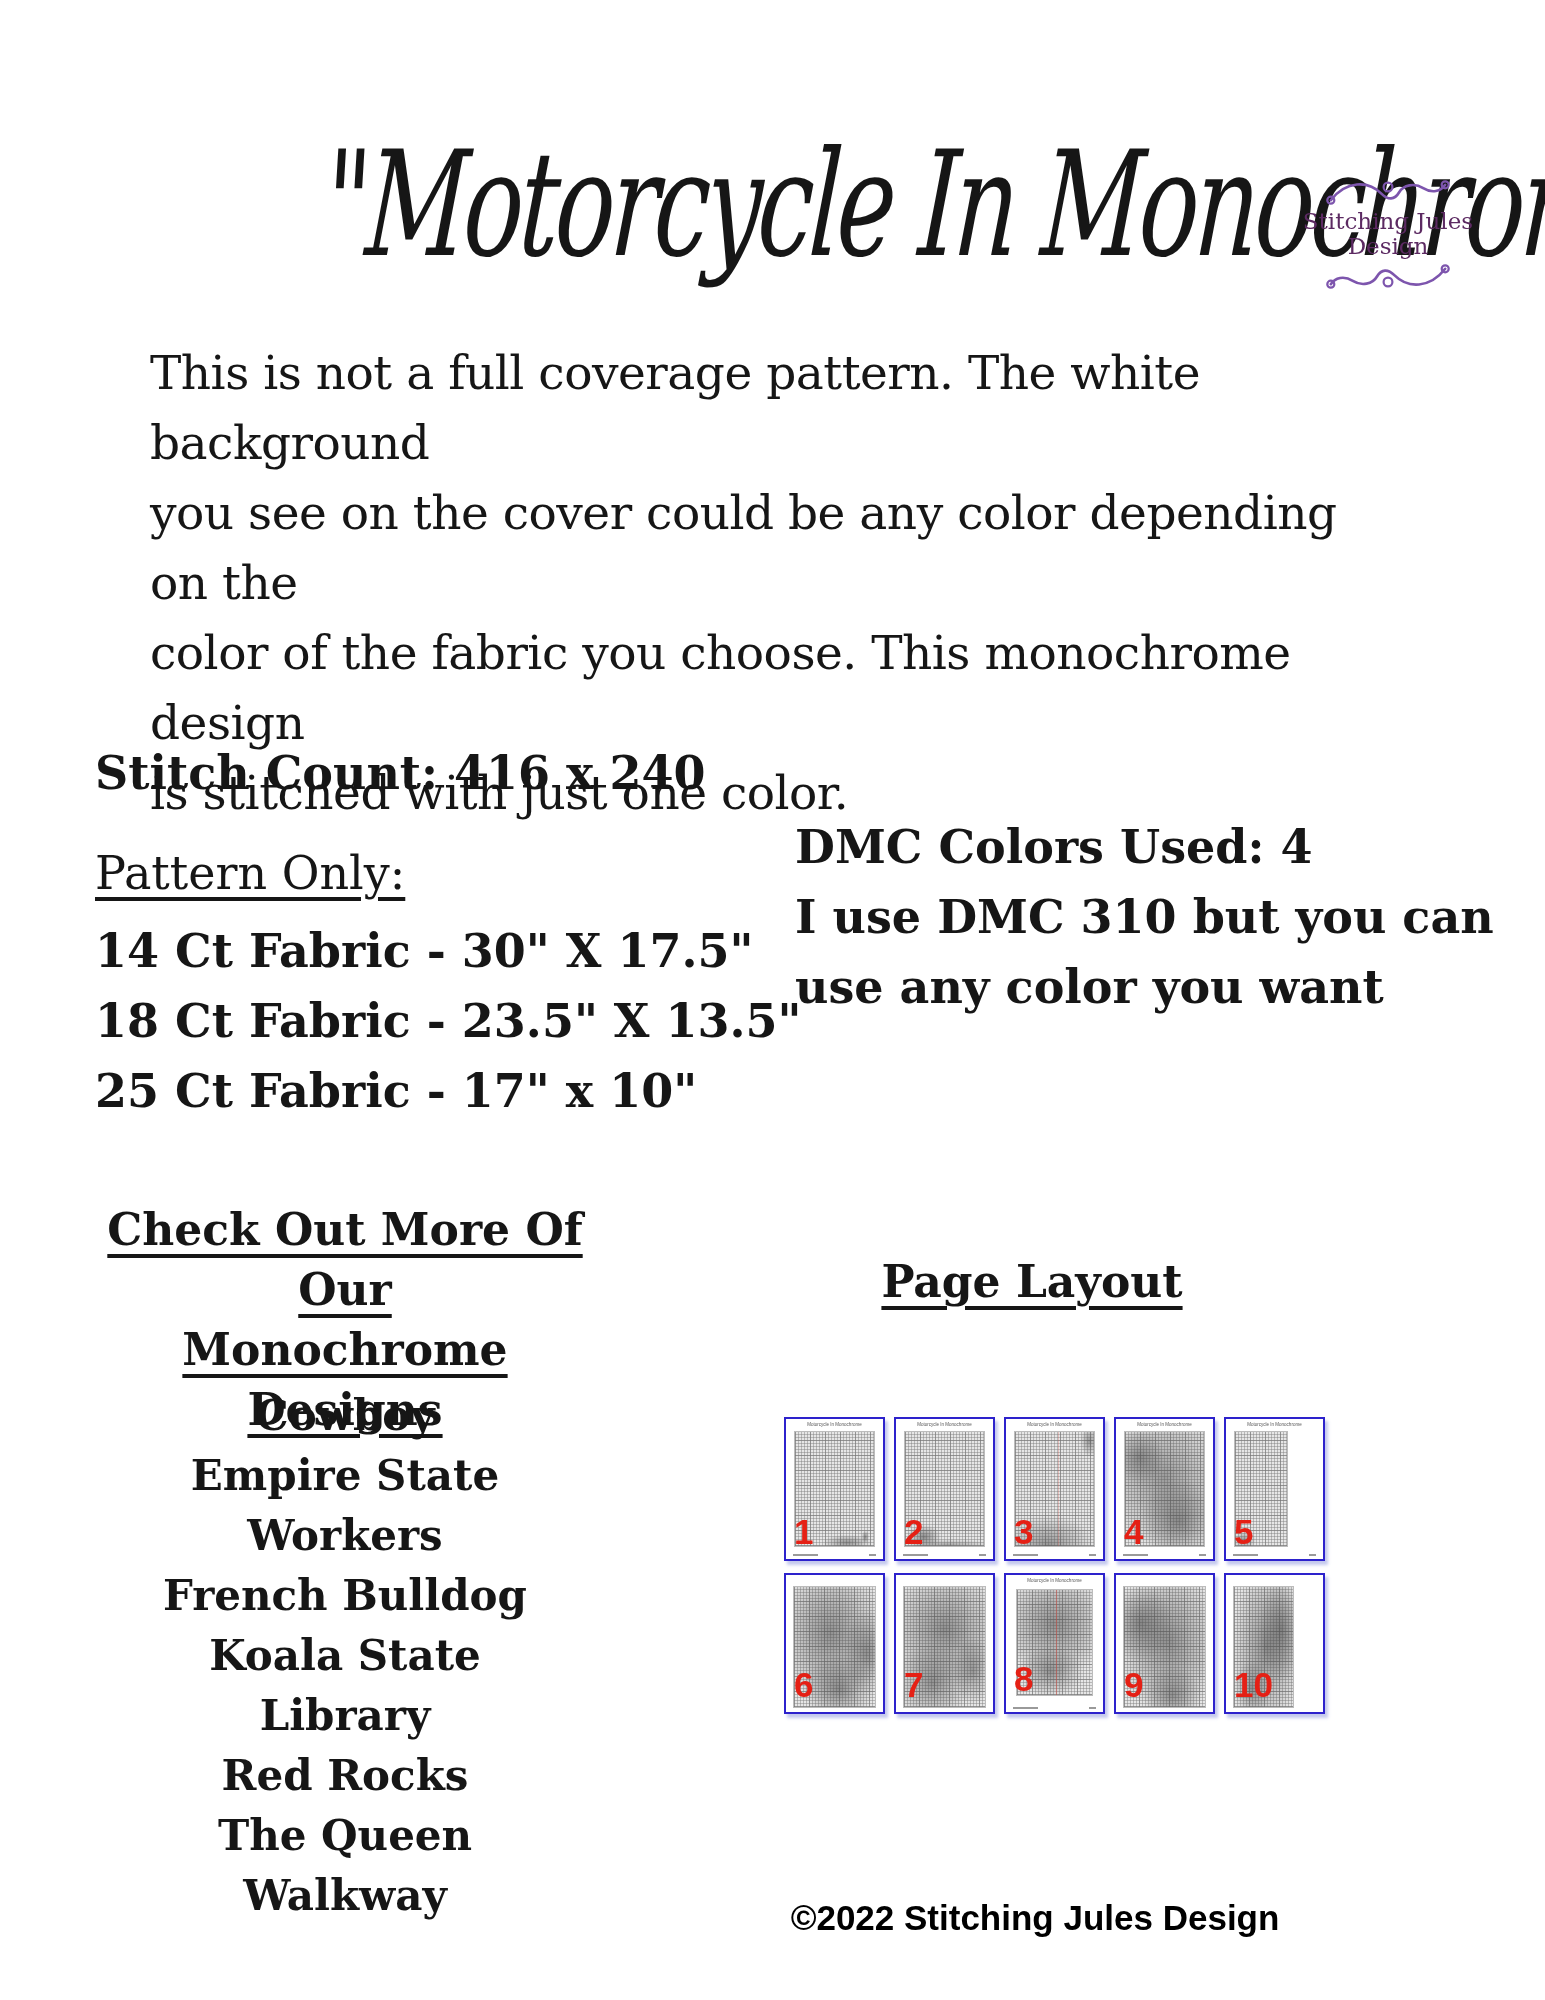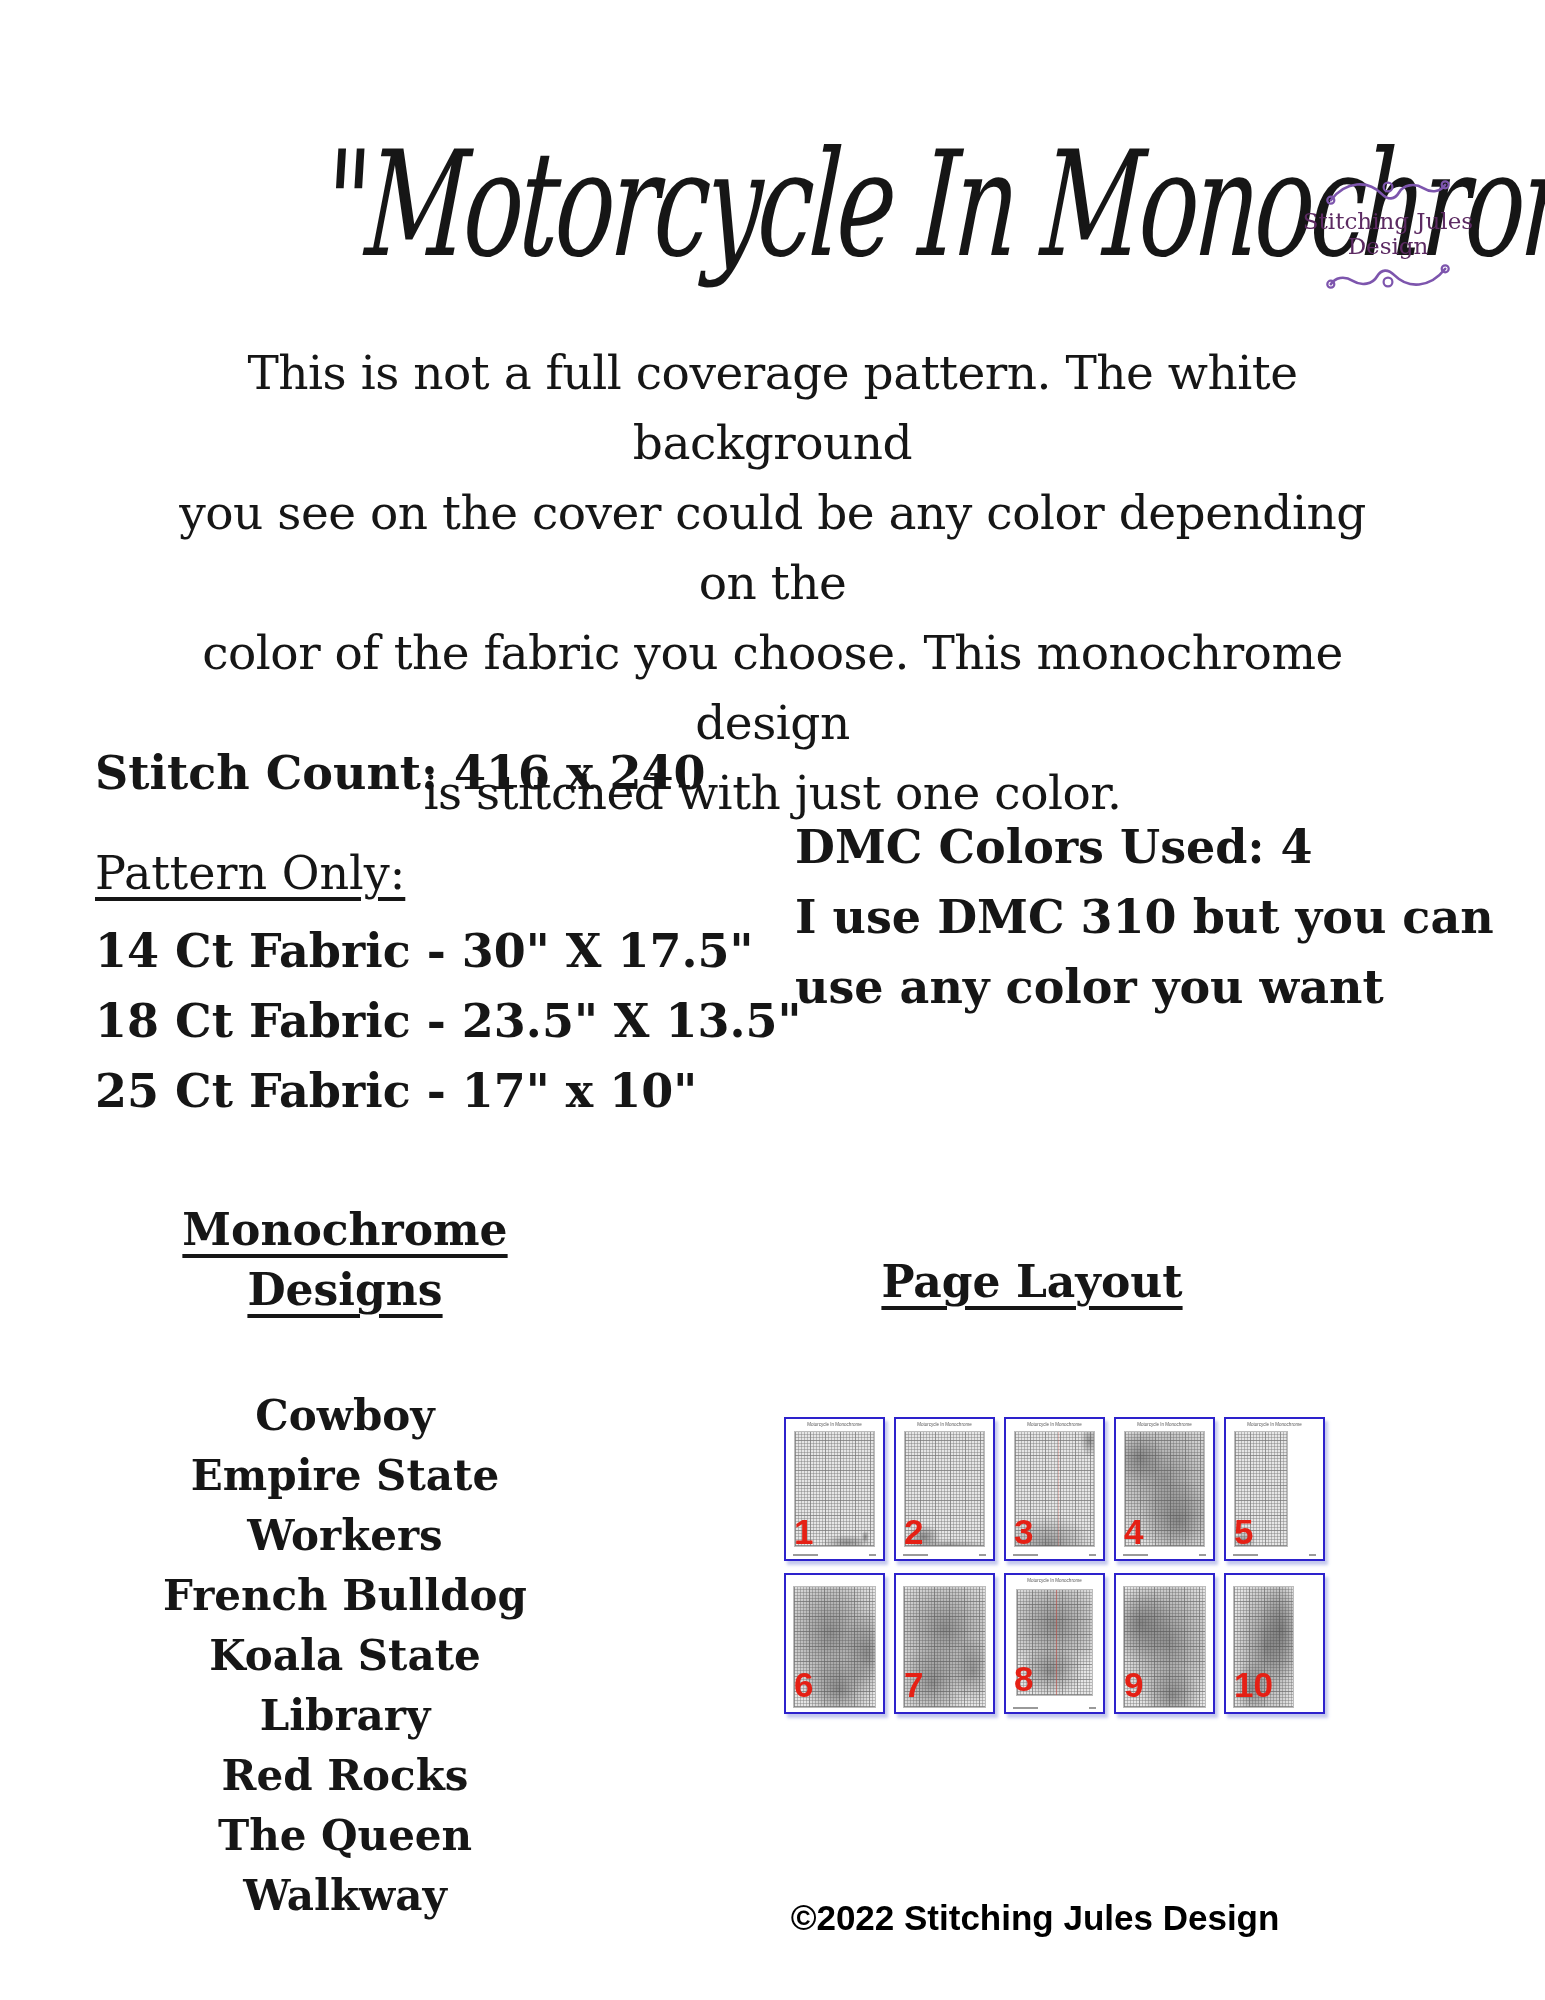--- a/index.html
+++ b/index.html
@@ -22,21 +22,21 @@
   .title-text{display:inline-block;font-style:italic;font-weight:400;
               letter-spacing:-6px;transform:scaleX(.68) skewX(-5deg);transform-origin:50% 50%;}
 
   
   .logo{position:absolute;left:1288px;top:178px;width:200px;text-align:center;}
   .logo svg{display:block;margin:0 auto;}
   .logo-text{font-size:23px;font-weight:normal;color:var(--logo-text);
              font-family:"DejaVu Serif",serif;line-height:1.1;margin:2px 0;}
 
   
-  .intro{position:absolute;top:338px;left:150px;width:1245px;text-align:center;
+  .intro{position:absolute;top:338px;left:150px;width:1245px;text-align:left;
          font-size:47px;line-height:70px;letter-spacing:-.5px;}
 
   
   .stitch-count{position:absolute;left:95px;top:746px;font-size:46px;font-weight:bold;}
   .pattern-only{position:absolute;left:95px;top:846px;font-size:46px;font-weight:normal;
                 text-decoration:underline;text-decoration-thickness:4px;text-underline-offset:8px;}
   .fabric-list{position:absolute;left:95px;top:916px;font-size:46px;font-weight:bold;line-height:70px;}
   .dmc-list{position:absolute;left:795px;top:812px;font-size:46px;font-weight:bold;line-height:70px;}
 
   
@@ -158,20 +158,21 @@
     <div>18 Ct Fabric - 23.5" X 13.5"</div>
     <div>25 Ct Fabric - 17" x 10"</div>
   </div>
 <div class="dmc-list" id="dmc-list">
     <div>DMC Colors Used: 4</div>
     <div>I use DMC 310 but you can</div>
     <div>use any color you want</div>
   </div>
 
 <div class="more-heading" id="more-heading">
+    <div><span class="u">Check Out More Of Our</span></div>
     <div><span class="u">Monochrome Designs</span></div>
   </div>
 <div class="layout-heading"><span class="u">Page Layout</span></div>
 
 <div class="design-list" id="design-list">
     <div>Cowboy</div>
     <div>Empire State Workers</div>
     <div>French Bulldog</div>
     <div>Koala State</div>
     <div>Library</div>

